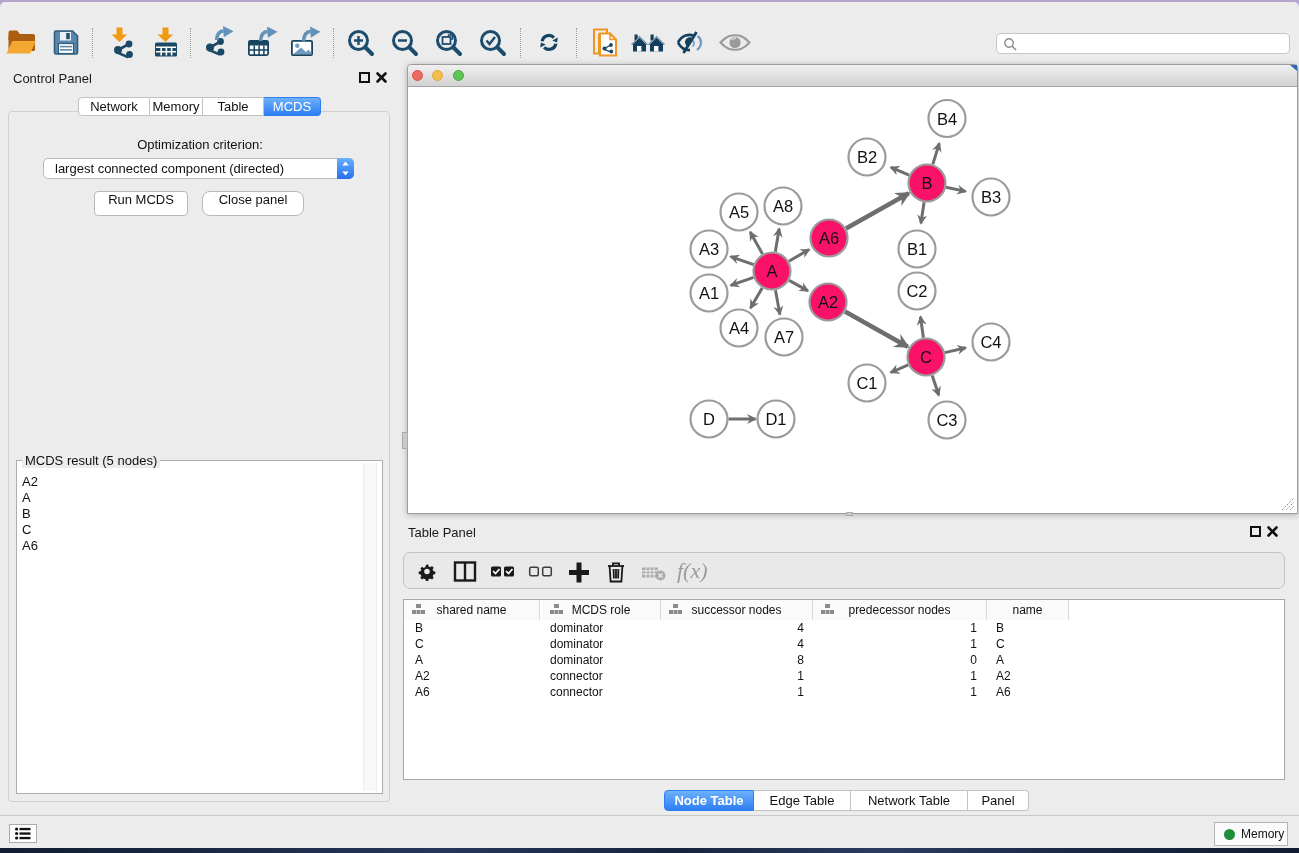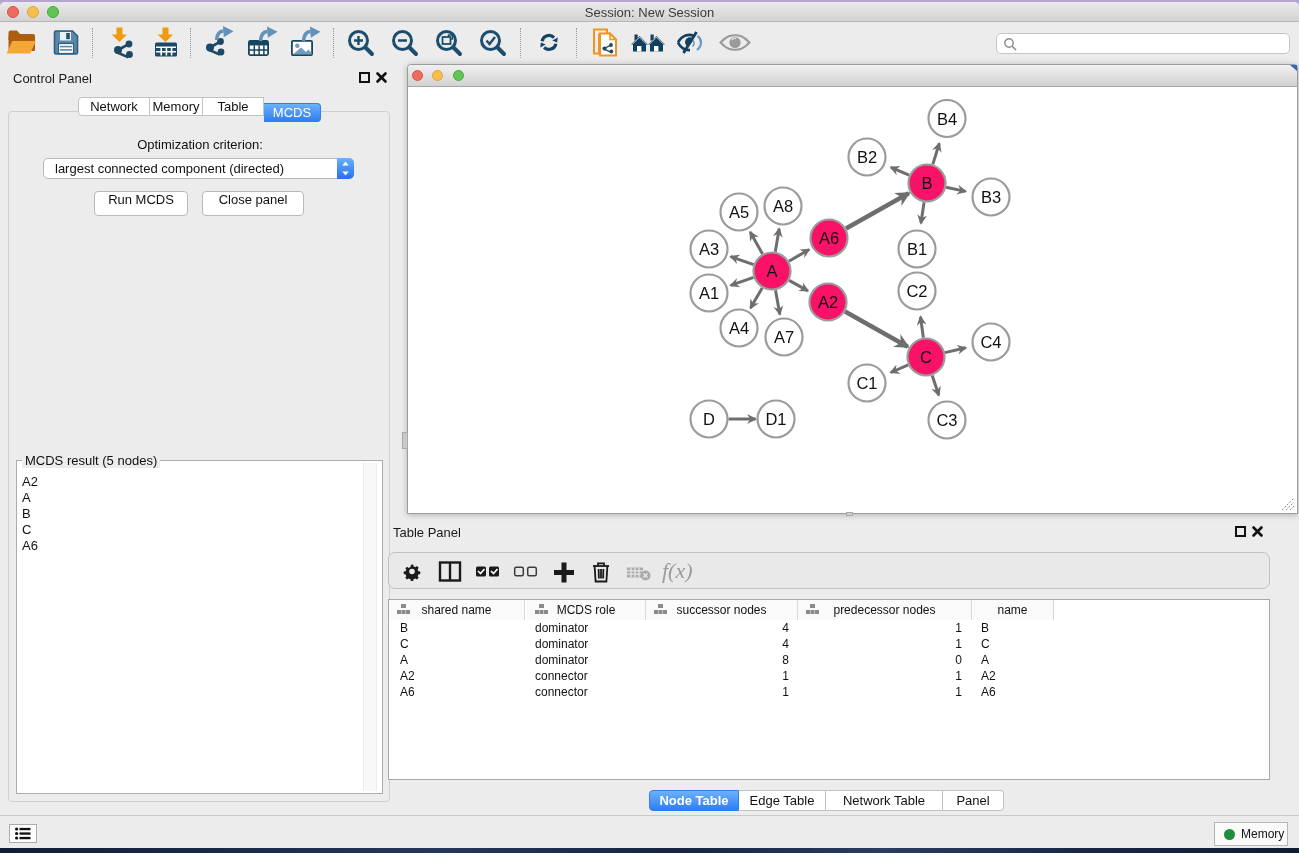--- a/index.html
+++ b/index.html
@@ -29,21 +29,21 @@
 #cpanel .ptitle { position:absolute; left:13px; top:8px; font-size:13px; color:#1a1a1a; }
 .wbox { position:absolute; width:11px; height:11px; border:2px solid #111; }
 .wx { position:absolute; }
 .ti { position:absolute; top:1px; }
 .fx { position:absolute; left:273px; top:5px; font-family:"Liberation Serif", serif; font-style:italic; font-size:22px; color:#9b9b9b; }
 #cpanel .inner { position:absolute; left:8px; top:48px; width:382px; height:691px; border:1px solid #cfcfcf; border-radius:4px; background:#ececec; }
 #tabs { position:absolute; left:78px; top:34px; height:19px; display:flex; z-index:3; }
 #tabs .tab { height:19px; line-height:18px; font-size:13px; color:#111; background:#fff; border:1px solid #c2c2c2; border-left:none; text-align:center; }
 #tabs .tab.t0{width:72px;} #tabs .tab.t1{width:53px;} #tabs .tab.t2{width:61px;} #tabs .tab.t3{width:57px;}
 #tabs .tab:first-child { border-left:1px solid #c2c2c2; border-radius:4px 0 0 4px; }
-#tabs .tab.sel { background:linear-gradient(#6db1f9,#2e7ef4); color:#fff; border-color:#2e7ef4; border-radius:0 4px 4px 0;margin-top:6px; }
+#tabs .tab.sel { background:linear-gradient(#6db1f9,#2e7ef4); color:#fff; border-color:#2e7ef4; border-radius:0 4px 4px 0; }
 #optlabel { position:absolute; left:0; width:400px; top:74px; text-align:center; font-size:13px; color:#111; }
 #dropdown { position:absolute; left:43px; top:95px; width:311px; height:21px; background:#fff; border:1px solid #b9b9b9; border-radius:5px; font-size:13px; line-height:19px; padding-left:11px; color:#111; }
 #dropdown .stepper { position:absolute; right:-1px; top:-1px; width:17px; height:21px; border-radius:0 5px 5px 0; background:linear-gradient(#6ab0f9,#2470f1); }
 .btn { position:absolute; height:25px; background:#fff; border:1px solid #b9b9b9; border-radius:4px; font-size:13px; line-height:15px; text-align:center; color:#111; }
 #groupbox { position:absolute; left:16px; top:397px; width:367px; height:334px; border:1px solid #adadad; }
 #grouplabel { position:absolute; left:22px; top:390px; background:#ececec; padding:0 3px; font-size:13px; color:#111; }
 #listbox { position:absolute; left:17px; top:398px; padding-top:13px; width:365px; height:332px; background:#fff; }
 #listbox .item { font-size:13px; color:#111; padding-left:5px; height:16px; line-height:16px; }
 #listbox .sbar { position:absolute; right:5px; top:2px; width:14px; height:328px; background:#f8f8f8; border-left:1px solid #ececec; border-right:1px solid #ececec;}
 
@@ -55,56 +55,50 @@
 #nettitle .tl.r { left:4px;  background:#ee6b5f; border:1px solid #d95349; }
 #nettitle .tl.y { left:24px; background:#f5bf4f; border:1px solid #dfa33c; }
 #nettitle .tl.g { left:45px; background:#61c555; border:1px solid #4aa73e; }
 #bluecorner { position:absolute; right:0; top:0; width:0; height:0; border-left:7px solid transparent; border-top:6px solid #2e68ba; }
 #graph { position:absolute; left:0; top:23px; width:889px; height:426px; }
 #vscrollstub { position:absolute; left:-6px; top:344px; width:6px; height:17px; background:#c9c9c9; border:1px solid #aaa; }
 #hscrollstub { position:absolute; left:438px; top:424px; width:7px; height:4px; background:#cccccc; border:1px solid #ababab; }
 #resizegrip { position:absolute; right:2px; bottom:3px; }
 
 
-#tpanel { position:absolute; left:376px; top:517px; width:899px; height:297px; }
+#tpanel { position:absolute; left:391px; top:517px; width:899px; height:297px; }
 #tpanel .ptitle { position:absolute; left:17px; top:6px; font-size:13px; color:#1a1a1a; }
 #ttoolbar { position:absolute; left:12px; top:33px; width:882px; height:37px; background:#e9e9e9; border:1px solid #c2c2c2; border-radius:7px; }
 #tablebox { position:absolute; left:12px; top:80px; width:882px; height:181px; background:#fff; border:1px solid #a8a8a8; }
 .throw { position:absolute; top:0; height:20px; background:#fafafa; border-right:1px solid #d9d9d9; font-size:12px; color:#111; }
 .throw .htext { position:absolute; top:3px; width:100%; text-align:center; }
 .hicon { position:absolute; left:8px; top:4px; width:13px; height:11px; }
 .hicon:before { content:""; position:absolute; left:3.5px; top:0; width:5px; height:3.5px; background:#8a8a8a; }
 .hicon:after { content:""; position:absolute; left:0; top:6px; width:4px; height:3.5px; background:#8a8a8a; box-shadow:4.5px 0 0 #8a8a8a, 9px 0 0 #8a8a8a; }
 .trow { position:absolute; left:0; width:880px; height:16px; font-size:12px; color:#111; }
 .trow span { position:absolute; top:1px; }
 
 
 #btabs { position:absolute; left:273px; top:271px; height:21px; display:flex; }
 #btabs .tab { height:21px; line-height:20px; font-size:13px; color:#111; background:#fff; border:1px solid #c2c2c2; border-left:none; text-align:center; }
-#btabs .tab.b0{width:90px;} #btabs .tab.b1{width:87px;} #btabs .tab.b2{width:117px;} #btabs .tab.b3{width:61px;}
+#btabs .tab.b0{width:90px;} #btabs .tab.b1{width:97px;} #btabs .tab.b2{width:117px;} #btabs .tab.b3{width:61px;}
 #btabs .tab.sel { background:linear-gradient(#6db1f9,#2e7ef4); color:#fff; border-color:#2e7ef4; border-radius:4px 0 0 4px; border-left:1px solid #2e7ef4;font-weight:bold; }
 #btabs .tab:last-child { border-radius:0 4px 4px 0; }
 
 
 #statusbar { position:absolute; left:0; top:813px; width:1299px; height:33px; border-top:1px solid #c9c9c9; background:#ececec; }
 #listbtn { position:absolute; left:9px; top:8px; width:28px; height:19px; background:#fdfdfd; border:1px solid #ababab; }
 #membtn { position:absolute; left:1214px; top:6px; width:74px; height:24px; background:#fafafa; border:1px solid #b5b5b5; font-size:12px; color:#111; }
 #membtn .dot { position:absolute; left:9px; top:6px; width:11px; height:11px; border-radius:50%; background:#1e8e3a; }
 #membtn .txt { position:absolute; left:26px; top:4px; }
 </style>
 </head>
 <body>
 <div id="wall-top"></div>
 <div id="win">
-  <div id="titlebar">
-    <div class="tl r"></div>
-      <div class="tl y"></div>
-      <div class="tl g"></div>
-    <div class="title">Session: New Session</div>
-  </div>
   <div id="toolbar">
     <div class="tbsep" style="left:92px;"></div>
     <div class="tbsep" style="left:190px;"></div>
     <div class="tbsep" style="left:333px;"></div>
     <div class="tbsep" style="left:520px;"></div>
     <div class="tbsep" style="left:576px;"></div>
 
     <svg class="tbi" style="left:5px;" width="31" height="41" viewBox="0 0 31 25">
       <path d="M3.5 2.5 q0 -2 2 -2 h6.5 l3 3.5 h13 q2 0 2 2 v4 h-26.5 z" fill="#ad5f11"></path>
       <rect x="3.5" y="5" width="26.5" height="16" rx="1.5" fill="#ad5f11"></rect>
@@ -272,21 +266,21 @@
         <div class="tab t1">Memory</div>
         <div class="tab t2">Table</div>
         <div class="tab sel t3">MCDS</div>
     </div>
     <div id="optlabel">Optimization criterion:</div>
     <div id="dropdown">largest connected component (directed)<div class="stepper"><svg width="17" height="21" viewBox="0 0 17 21">
             <path d="M8.5 3.5 l3.2 4 h-6.4 z" fill="#fff"></path>
             <path d="M8.5 17.5 l3.2 -4 h-6.4 z" fill="#fff"></path>
           </svg></div></div>
     <div class="btn" style="left:94px; top:128px; width:94px;">Run MCDS</div>
-    <div class="btn" style="left:202px; top:128px; width:102px;">Close panel</div>
+    <div class="btn" style="left:202px; top:128px; width:102px;border-radius:8px;">Close panel</div>
     <div id="groupbox"></div>
     <div id="listbox">
       <div class="item">A2</div>
         <div class="item">A</div>
         <div class="item">B</div>
         <div class="item">C</div>
         <div class="item">A6</div>
       <div class="sbar"></div>
     </div>
     <div id="grouplabel">MCDS result (5 nodes)</div>

